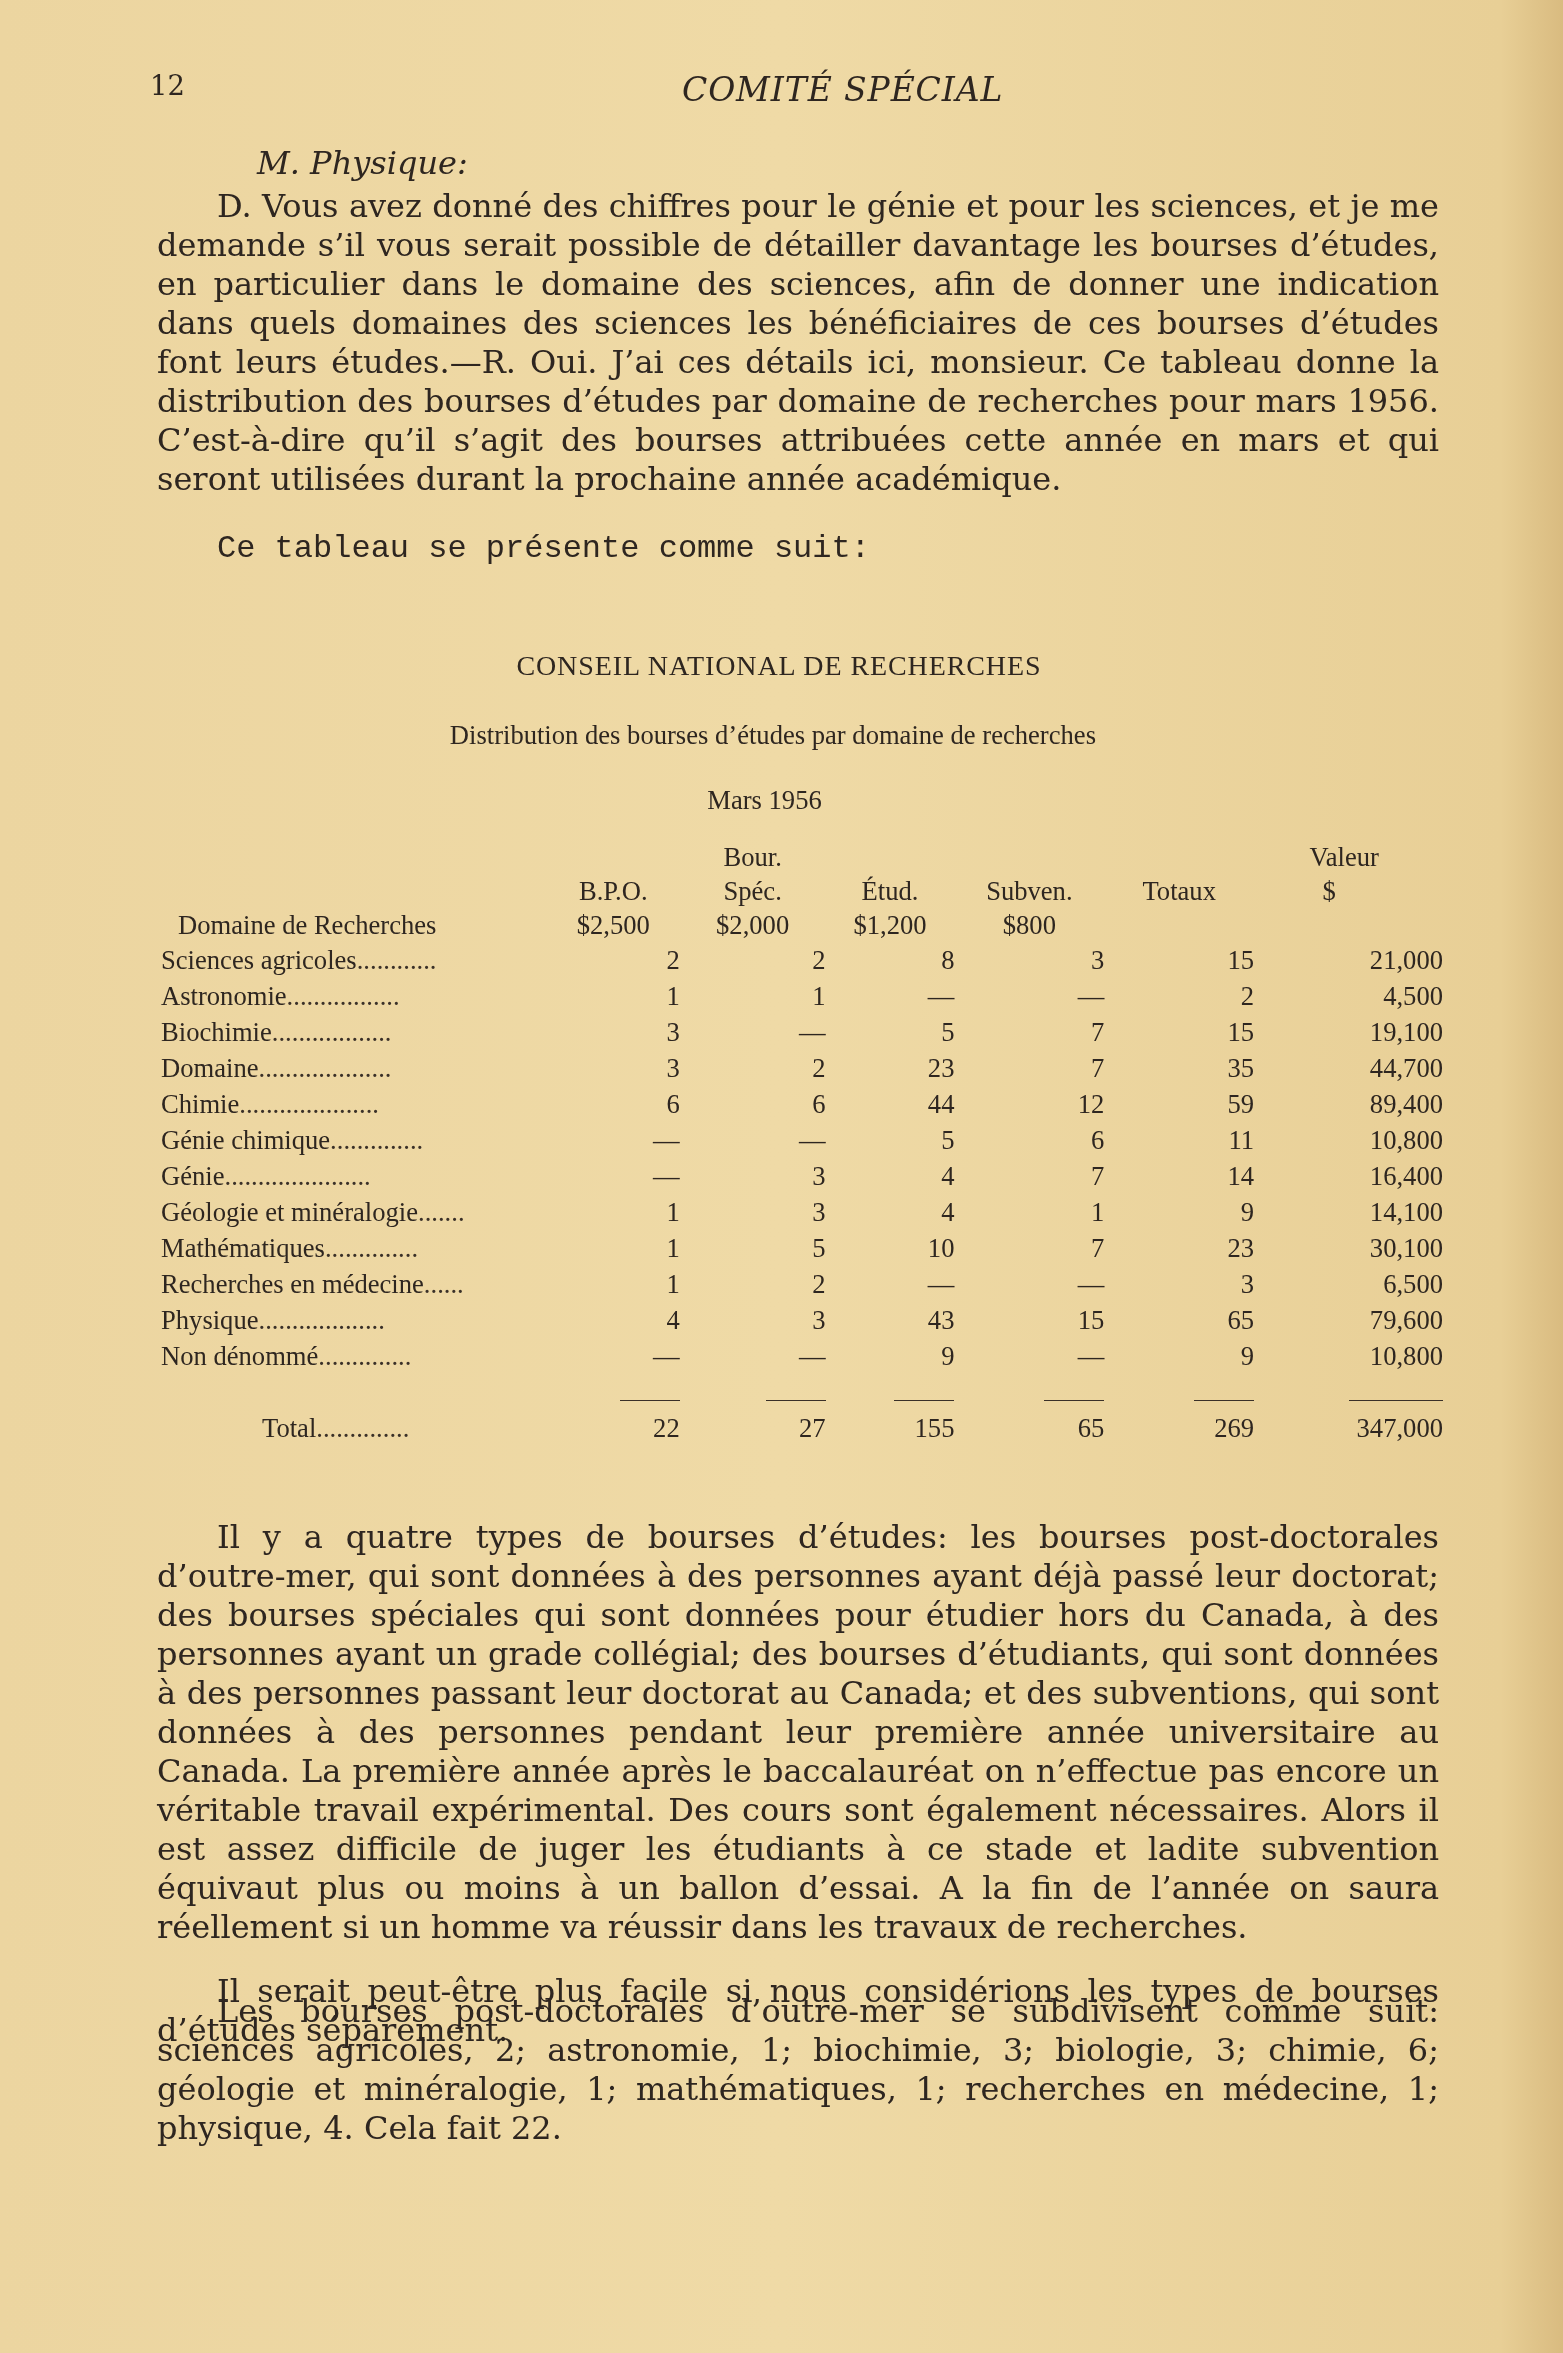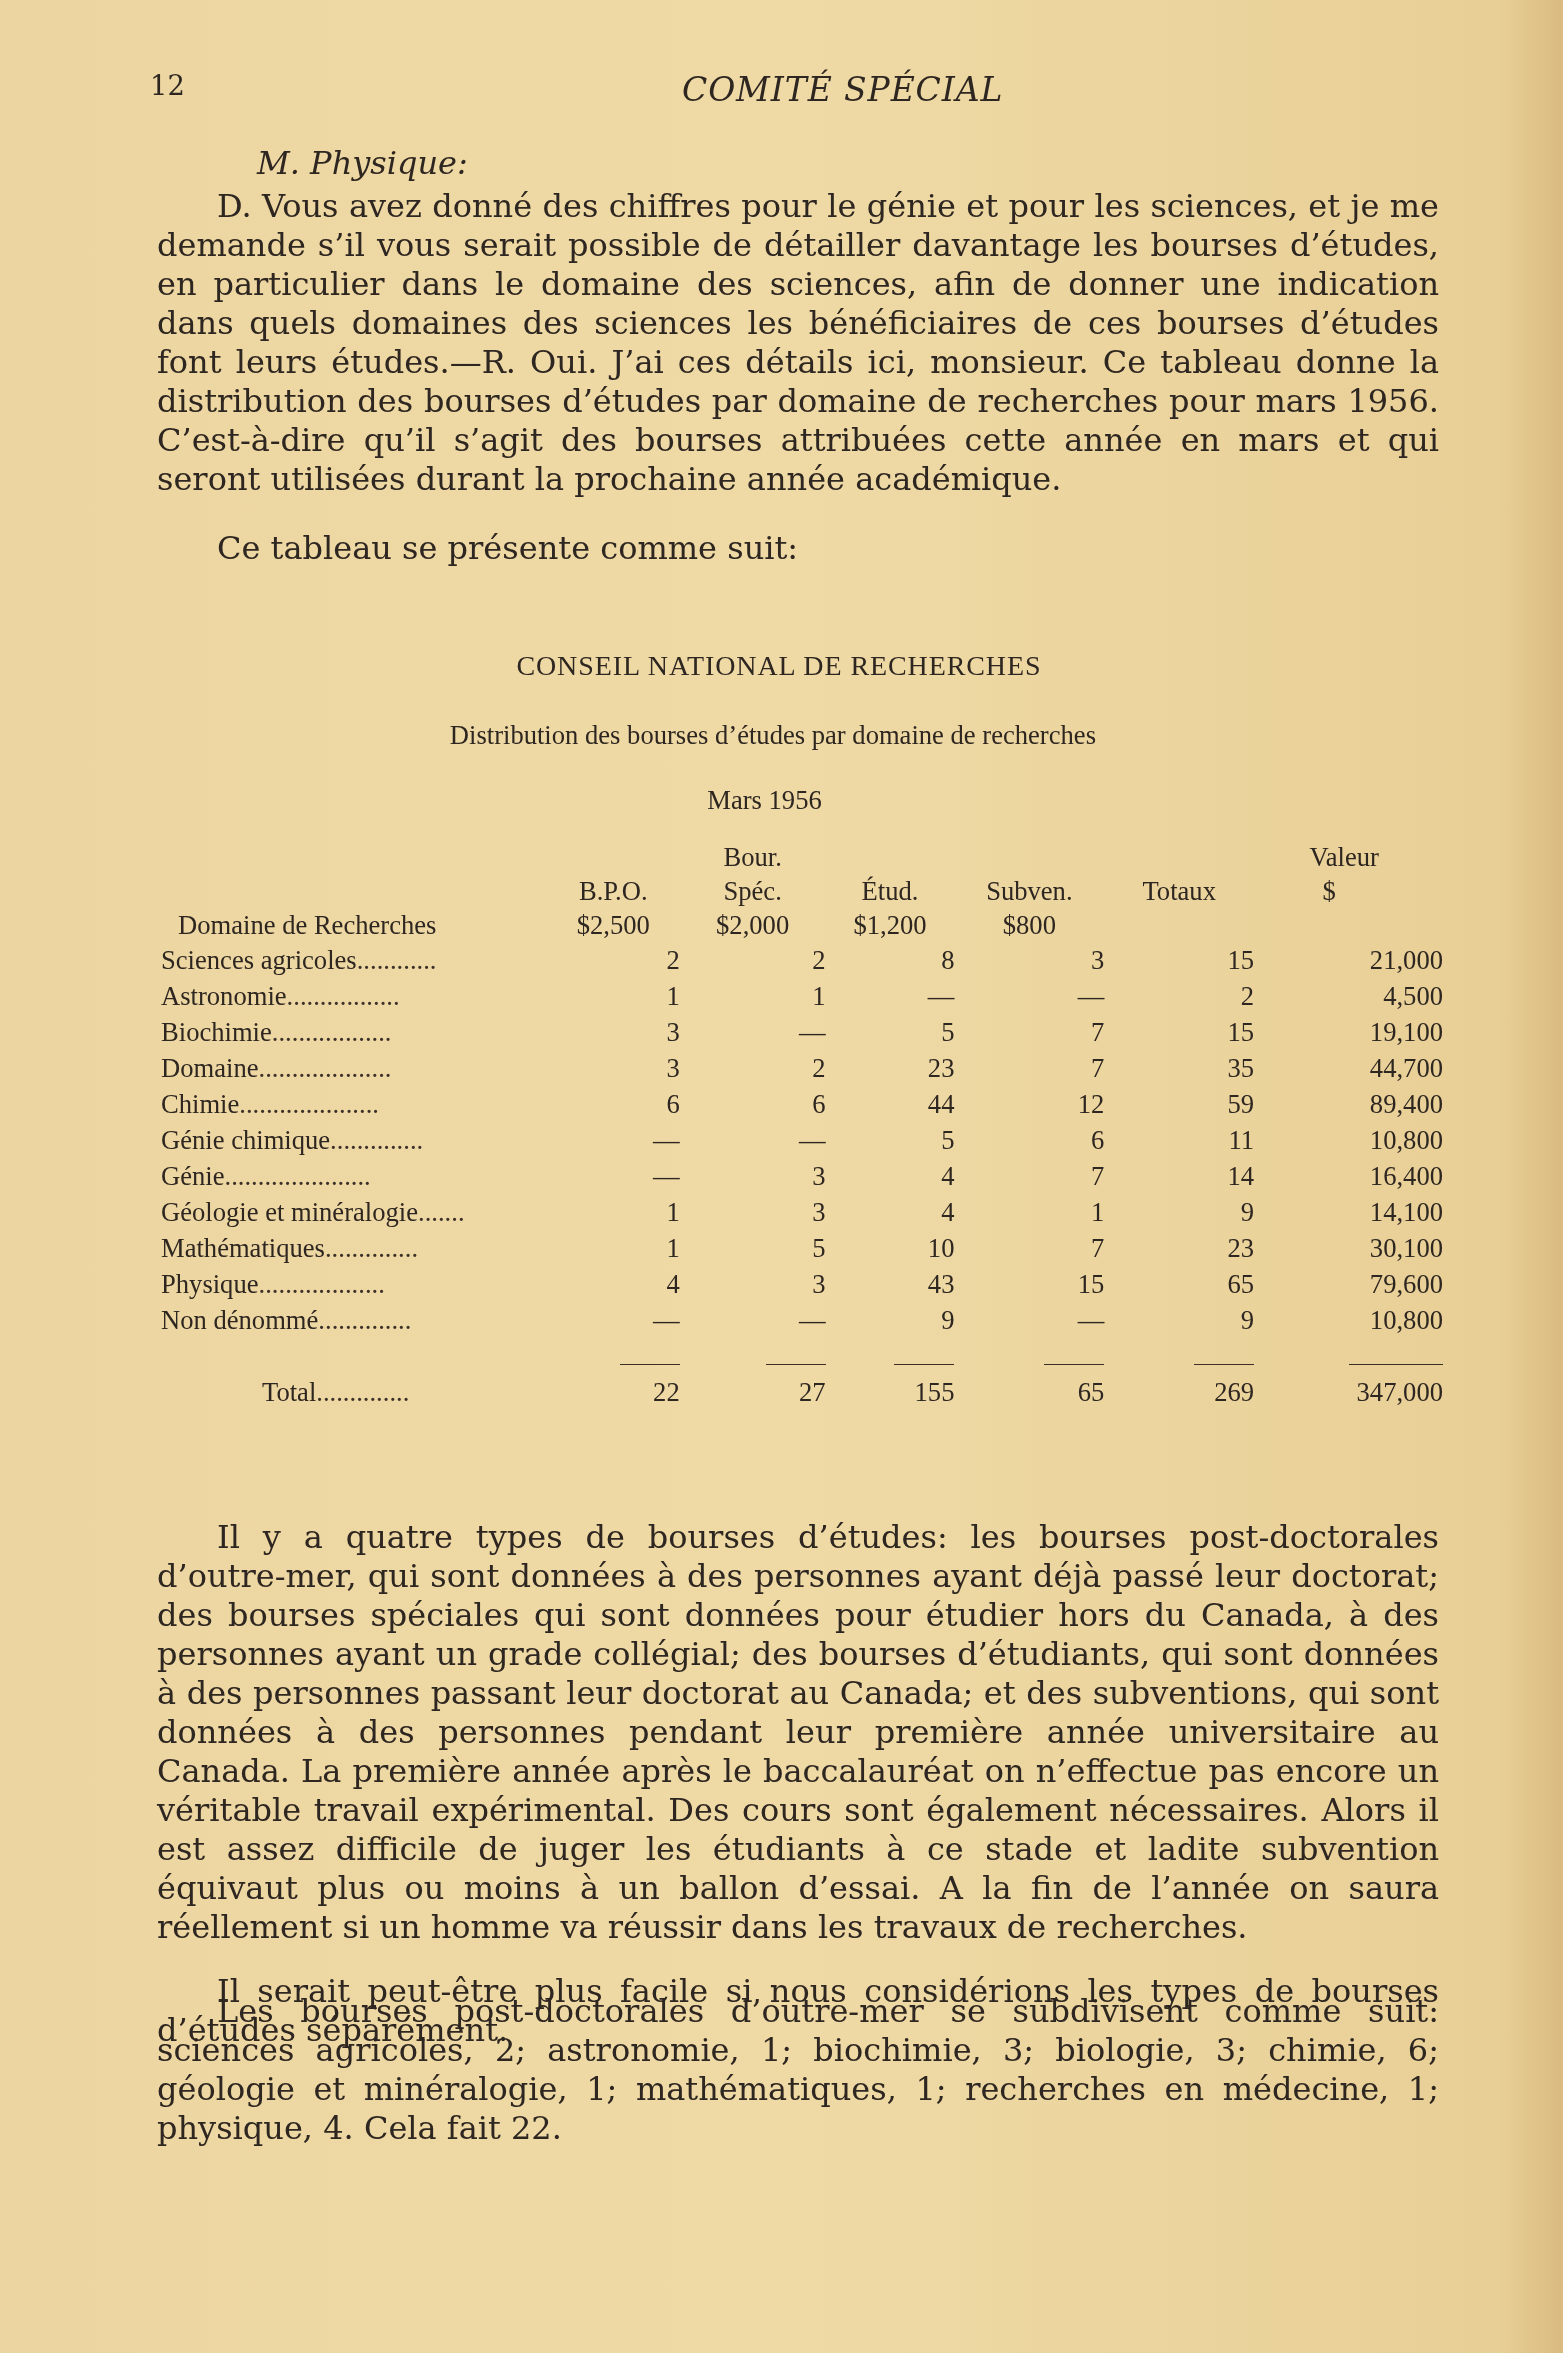--- a/index.html
+++ b/index.html
@@ -12,21 +12,21 @@
     position: relative;
   }
   .page { position: absolute; left: 0; top: 0; width: 1563px; height: 2148px; }
   .header { position: absolute; top: 70px; left: 150px; width: 1286px; height: 43px; }
   .page-num { position: absolute; left: 0; top: 0; font-size: 27.4px; }
   .running-head { position: absolute; left: 532px; top: 0; font-size: 33px; font-style: italic; letter-spacing: 0.9px; }
   .body-text { position: absolute; left: 157px; width: 1282px; font-size: 32px; line-height: 39px; text-align: justify; }
   .speaker { position: absolute; left: 257px; top: 144px; font-size: 32px; font-style: italic; }
   .para { margin: 0; text-indent: 60px; }
   .p1 { position: absolute; top: 187px; }
-  .p2 { position: absolute; top: 529px; }
+  .p2 { position: absolute; top: 529px; font-family: Liberation Mono, monospace; }
   .tbl-title { position: absolute; left: 0; width: 1563px; text-align: center; font-family: "Liberation Serif", serif; }
   .t1 { top: 650px; font-size: 28px; letter-spacing: 0.9px; left: -2.6px; }
   .t2 { top: 720px; font-size: 26.6px; left: -8.6px; }
   .t3 { top: 785px; font-size: 26.6px; left: -17px; }
   table.data {
     position: absolute; left: 161px; top: 840px; width: 1282px;
     border-collapse: collapse; font-family: "Liberation Serif", serif; font-size: 26.6px;
   }
   table.data td, table.data th { padding: 0; height: 36px; font-weight: normal; white-space: nowrap; }
   th.hdr { vertical-align: bottom; line-height: 34px; }
@@ -186,20 +186,29 @@
         <tr>
           <td class="label"><span>Mathématiques</span><span class="dots">..............</span></td>
           <td class="num c1">1</td>
           <td class="num c2">5</td>
           <td class="num c3">10</td>
           <td class="num c4">7</td>
           <td class="num c5">23</td>
           <td class="num c6">30,100</td>
         </tr>
         <tr>
+          <td class="label"><span>Recherches en médecine</span><span class="dots">......</span></td>
+          <td class="num c1">1</td>
+          <td class="num c2">2</td>
+          <td class="num c3">—</td>
+          <td class="num c4">—</td>
+          <td class="num c5">3</td>
+          <td class="num c6">6,500</td>
+        </tr>
+        <tr>
           <td class="label"><span>Physique</span><span class="dots">...................</span></td>
           <td class="num c1">4</td>
           <td class="num c2">3</td>
           <td class="num c3">43</td>
           <td class="num c4">15</td>
           <td class="num c5">65</td>
           <td class="num c6">79,600</td>
         </tr>
         <tr>
           <td class="label"><span>Non dénommé</span><span class="dots">..............</span></td>

